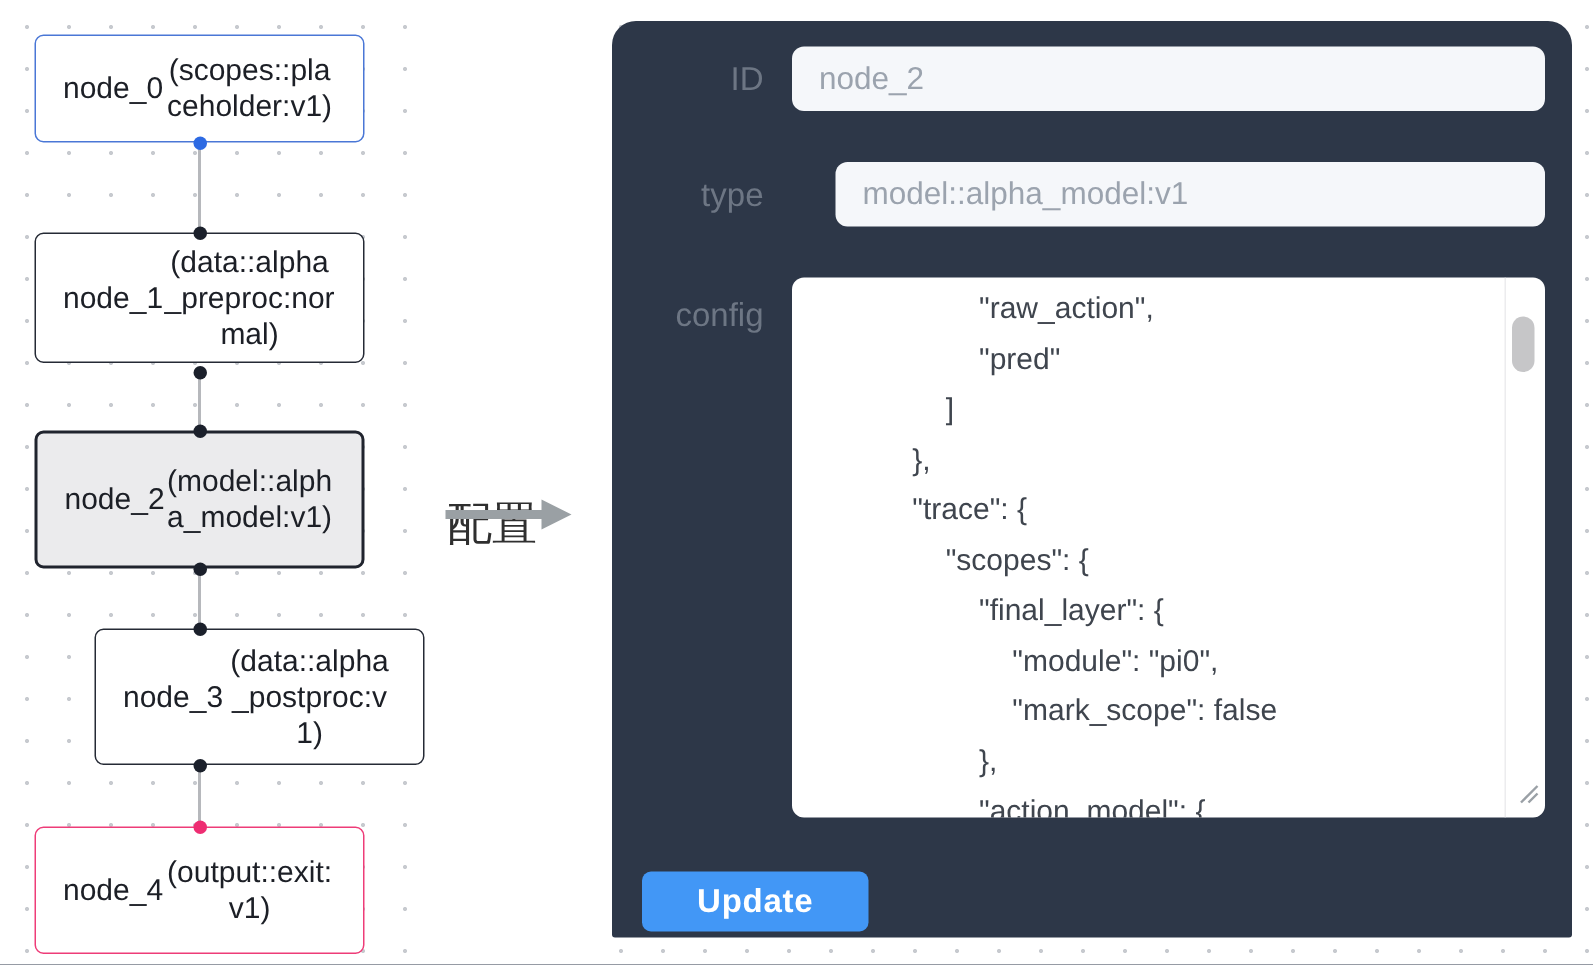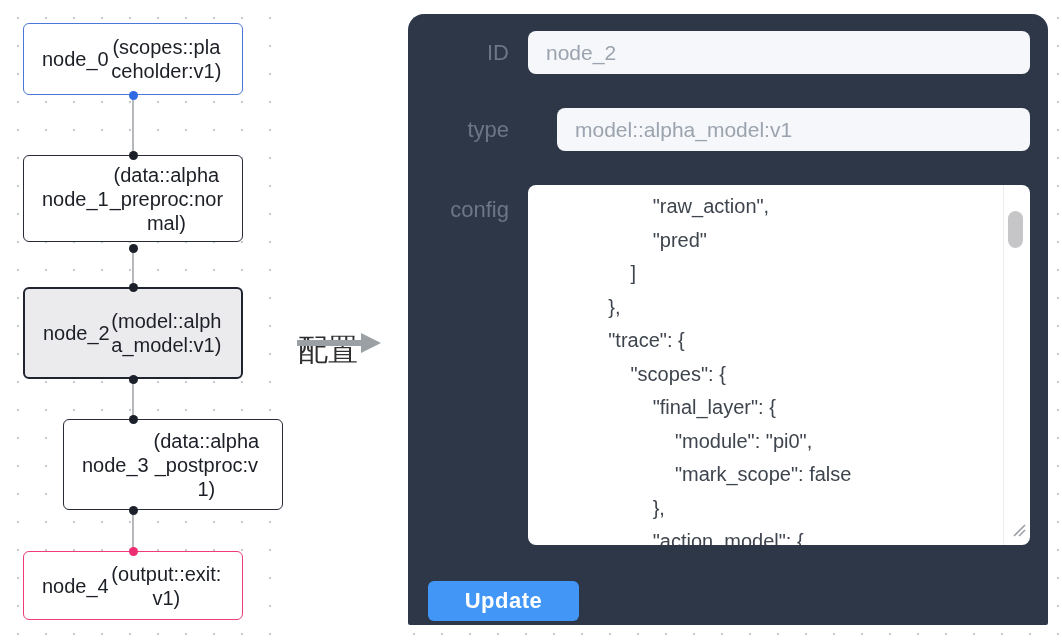--- a/index.html
+++ b/index.html
@@ -196,21 +196,21 @@
   <div class="ntype">(data::alpha_preproc:normal)</div>
 </div>
 <div class="node v-selected" style="top:287px; height:92px;">
   <div class="nname">node_2</div>
   <div class="ntype">(model::alpha_model:v1)</div>
 </div>
 <div class="node" style="top:419px; height:91px;margin-left:40px;">
   <div class="nname">node_3</div>
   <div class="ntype">(data::alpha_postproc:v1)</div>
 </div>
-<div class="node v-output" style="top:551px; height:69px;">
+<div class="node v-output" style="top:551px; height:85px;">
   <div class="nname">node_4</div>
   <div class="ntype">(output::exit:v1)</div>
 </div>
 
 <div class="handle blue" style="top:90.5px;"></div>
 <div class="handle" style="top:150.5px;"></div>
 <div class="handle" style="top:243.5px;"></div>
 <div class="handle" style="top:282.5px;"></div>
 <div class="handle" style="top:374.5px;"></div>
 <div class="handle" style="top:414.5px;"></div>

